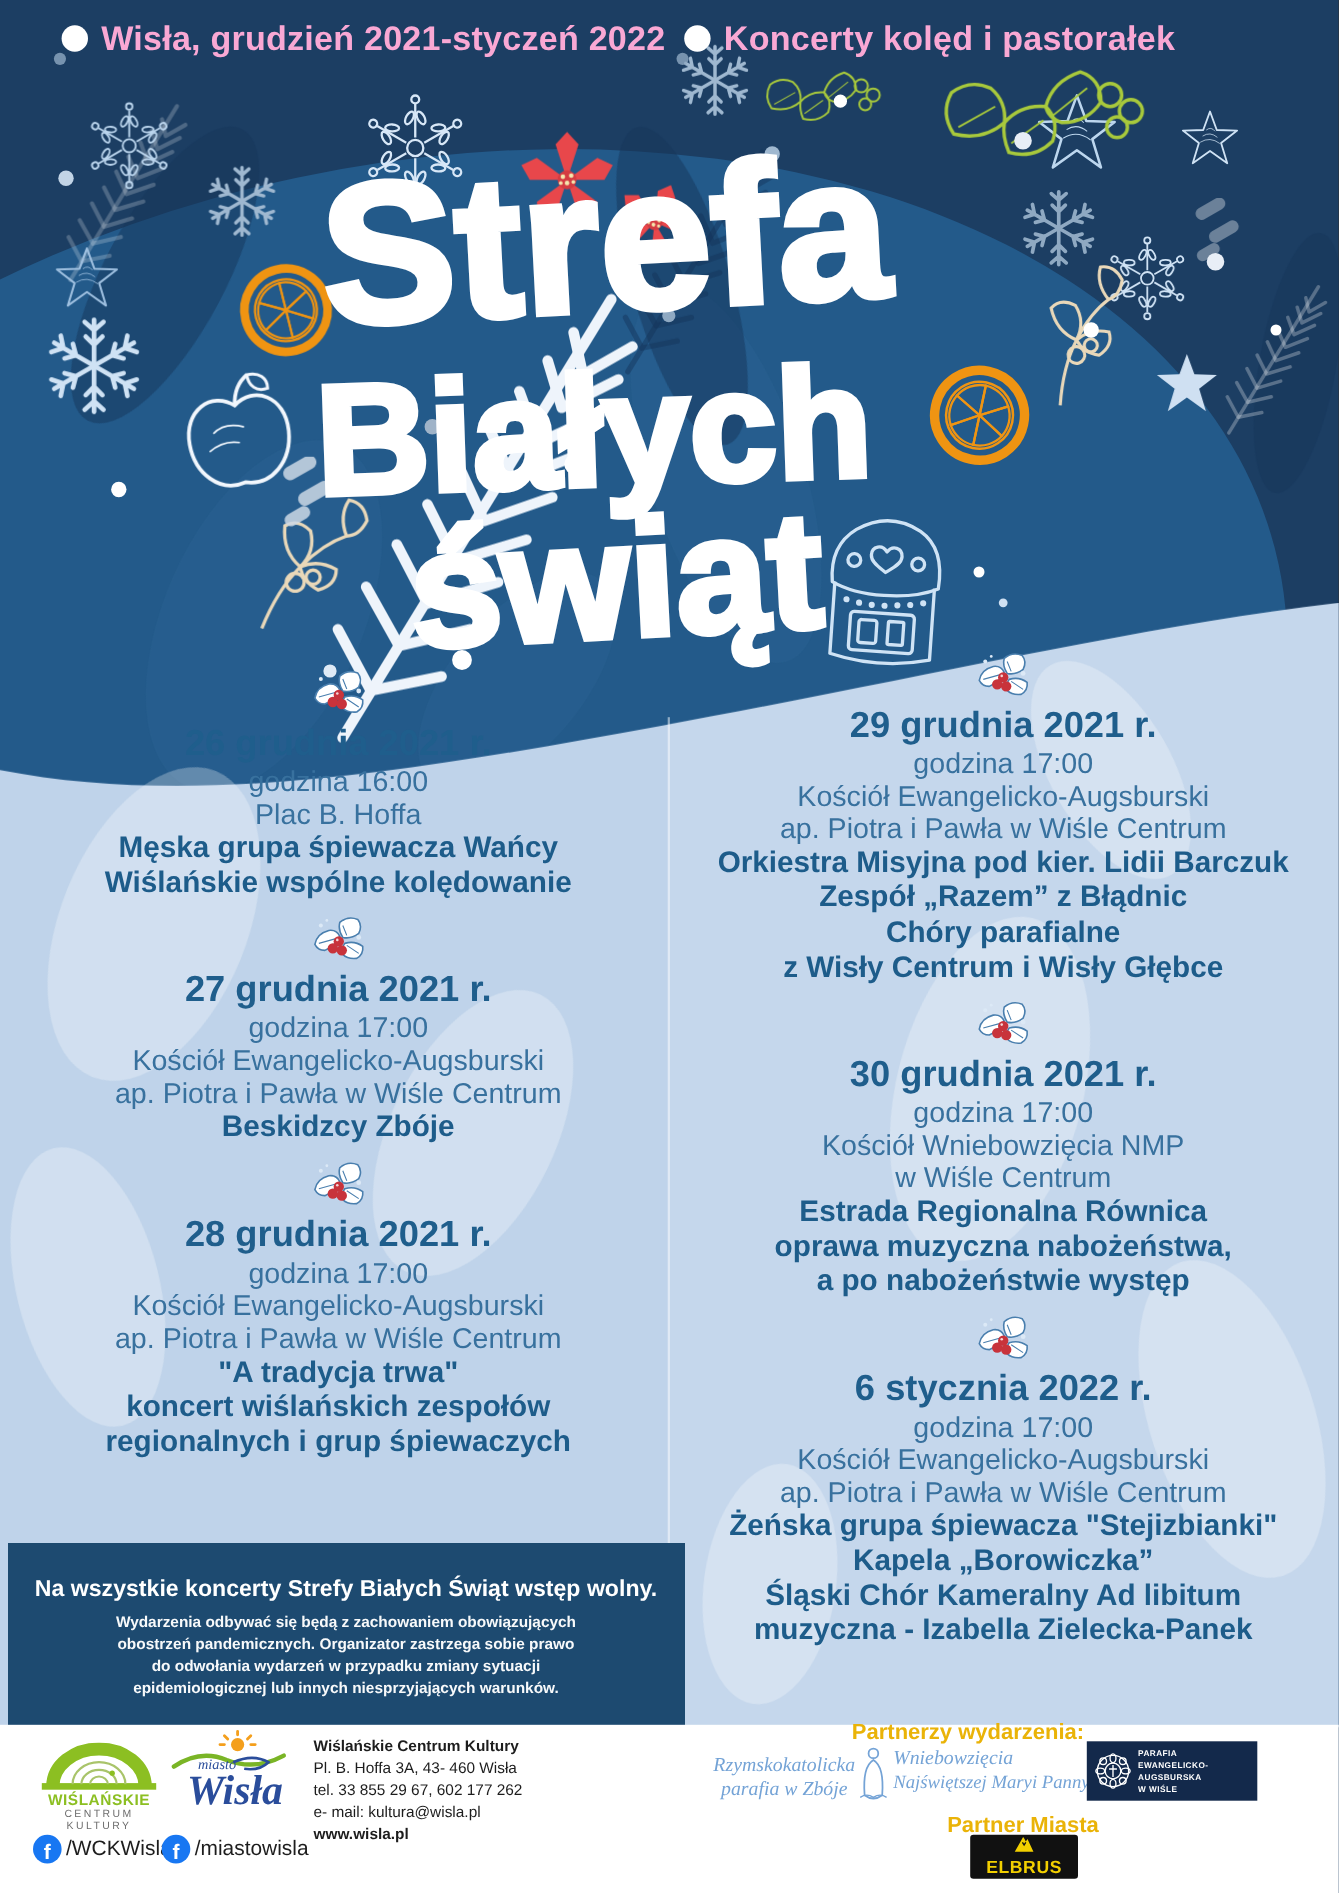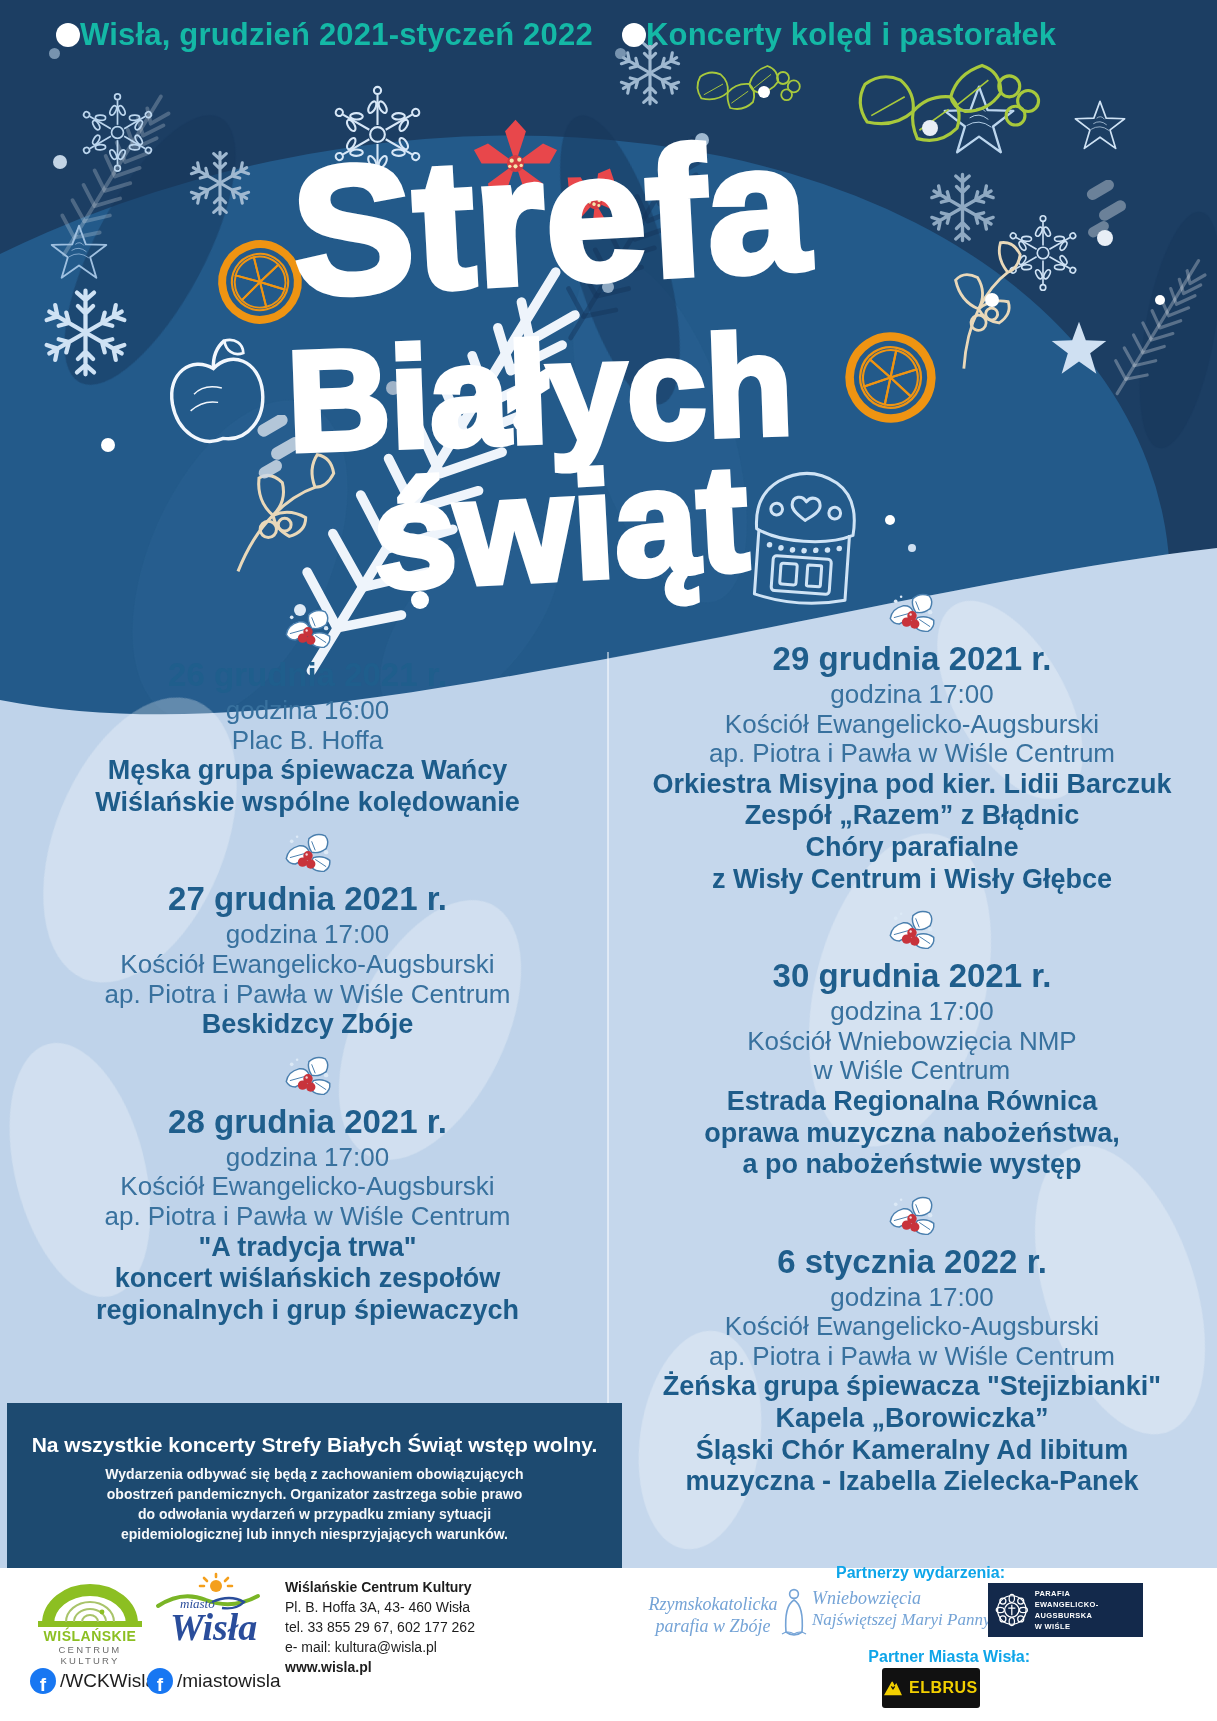--- a/index.html
+++ b/index.html
@@ -2,21 +2,21 @@
 <html><head>
 <meta charset="utf-8">
 <style>
   html,body{margin:0;padding:0;background:#333;}
   .poster{position:relative;width:1217px;height:1721px;margin:0 auto;overflow:hidden;
           background:#1c3e63;font-family:"Liberation Sans",sans-serif;}
   .abs{position:absolute;}
   svg{display:block;}
 
   
-  .hdr-item{position:absolute;display:flex;align-items:center;gap:0;color:#14b8a6;}
+  .hdr-item{position:absolute;display:flex;align-items:center;gap:12px;color:#f9a8d4;}
   .hdr-dot{width:24px;height:24px;border-radius:50%;background:#fff;}
   .hdr-dot-sm{position:absolute;width:11px;height:11px;border-radius:50%;background:#8fa9c2;opacity:.8;}
   .hdr-txt{font-size:31px;font-weight:bold;letter-spacing:.2px;white-space:nowrap;}
 
   
   .title-line{position:absolute;width:820px;text-align:center;color:#fff;font-weight:bold;
               -webkit-text-stroke:6px #ffffff;line-height:1;}
   .t1{left:140px;top:128px;font-size:182px;transform:rotate(-3deg);}
   .t2{left:130px;top:322px;font-size:142px;transform:rotate(-2deg);}
   .t3{left:150px;top:452px;font-size:150px;transform:rotate(-3deg);}
@@ -42,28 +42,28 @@
   .footer-bg{position:absolute;left:0;top:1568px;width:1217px;height:153px;background:#ffffff;}
   .wck-name{color:#8cbf22;font-weight:bold;font-size:14px;letter-spacing:.5px;text-align:center;}
   .wck-sub{color:#6d6d6d;font-size:9.5px;letter-spacing:2.2px;text-align:center;}
   .fb-row{position:absolute;display:flex;align-items:center;gap:4px;}
   .fb-circle{width:26px;height:26px;border-radius:50%;background:#1877f2;color:#fff;font-weight:bold;
              font-size:19px;display:flex;align-items:flex-end;justify-content:center;line-height:1;overflow:hidden;}
   .fb-handle{font-size:19px;color:#1d1d1d;}
   .contact{position:absolute;left:285px;top:1578px;color:#1d1d1d;}
   .contact div{font-size:14px;line-height:1.42;}
   .c-name,.c-www{font-weight:bold;}
-  .partner-head{position:absolute;font-size:16px;font-weight:bold;color:#0ea5e9;text-align:right;}
+  .partner-head{position:absolute;font-size:20px;font-weight:bold;color:#eab308;text-align:center;}
   .cath{position:absolute;color:#74a3d6;font-family:"Liberation Serif",serif;font-style:italic;}
   .cath .l{font-size:18px;line-height:1.2;white-space:nowrap;}
   .luth{position:absolute;left:988px;top:1583px;width:155px;height:54px;background:#13294b;
         display:flex;align-items:center;gap:5px;padding-left:6px;box-sizing:border-box;}
   .luth-txt{color:#fff;font-size:7.5px;letter-spacing:.4px;line-height:1.5;font-weight:bold;}
   .elbrus{position:absolute;left:882px;top:1668px;width:98px;height:40px;background:#111;border-radius:3px;
-          display:flex;align-items:center;justify-content:flex-start;gap:5px;}
+          display:flex;align-items:center;justify-content:flex-start;gap:5px;flex-direction:column;}
   .elbrus-txt{color:#f2cf00;font-weight:bold;font-size:16px;letter-spacing:.5px;}
 </style>
 </head>
 <body>
 
 <div class="poster">
 
   <svg width="0" height="0" style="position:absolute">
     <defs>
       <symbol id="holly" viewBox="0 0 64 52">

